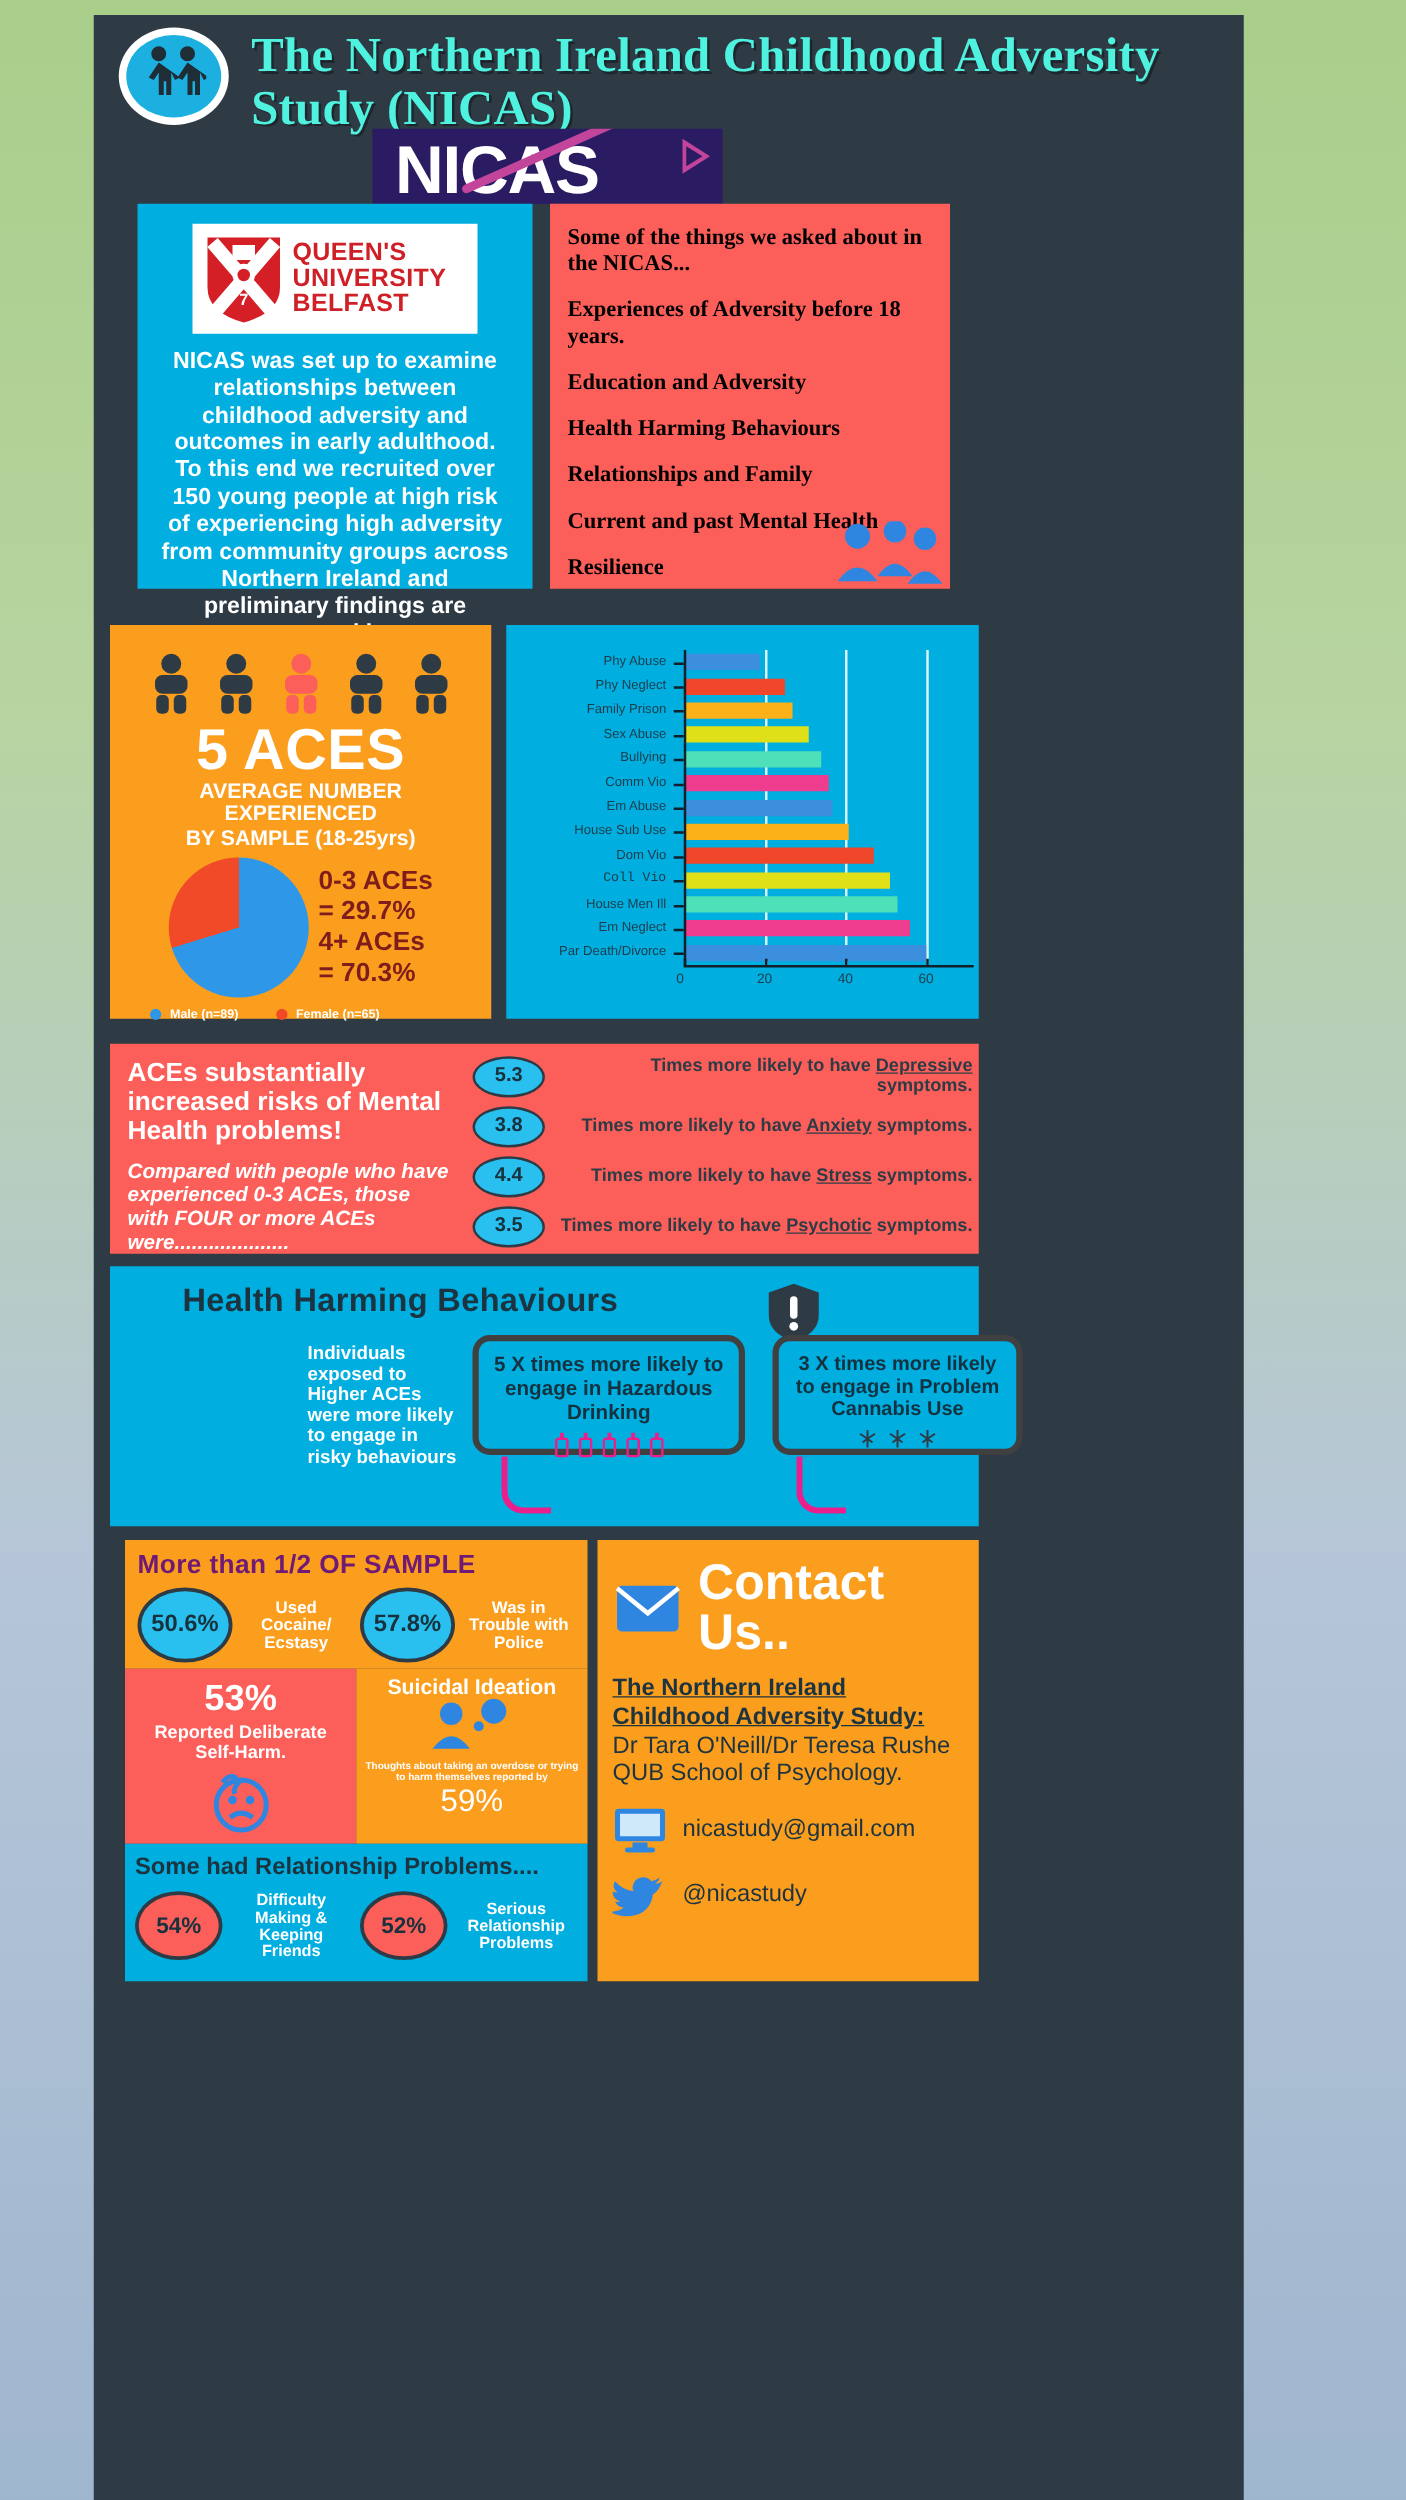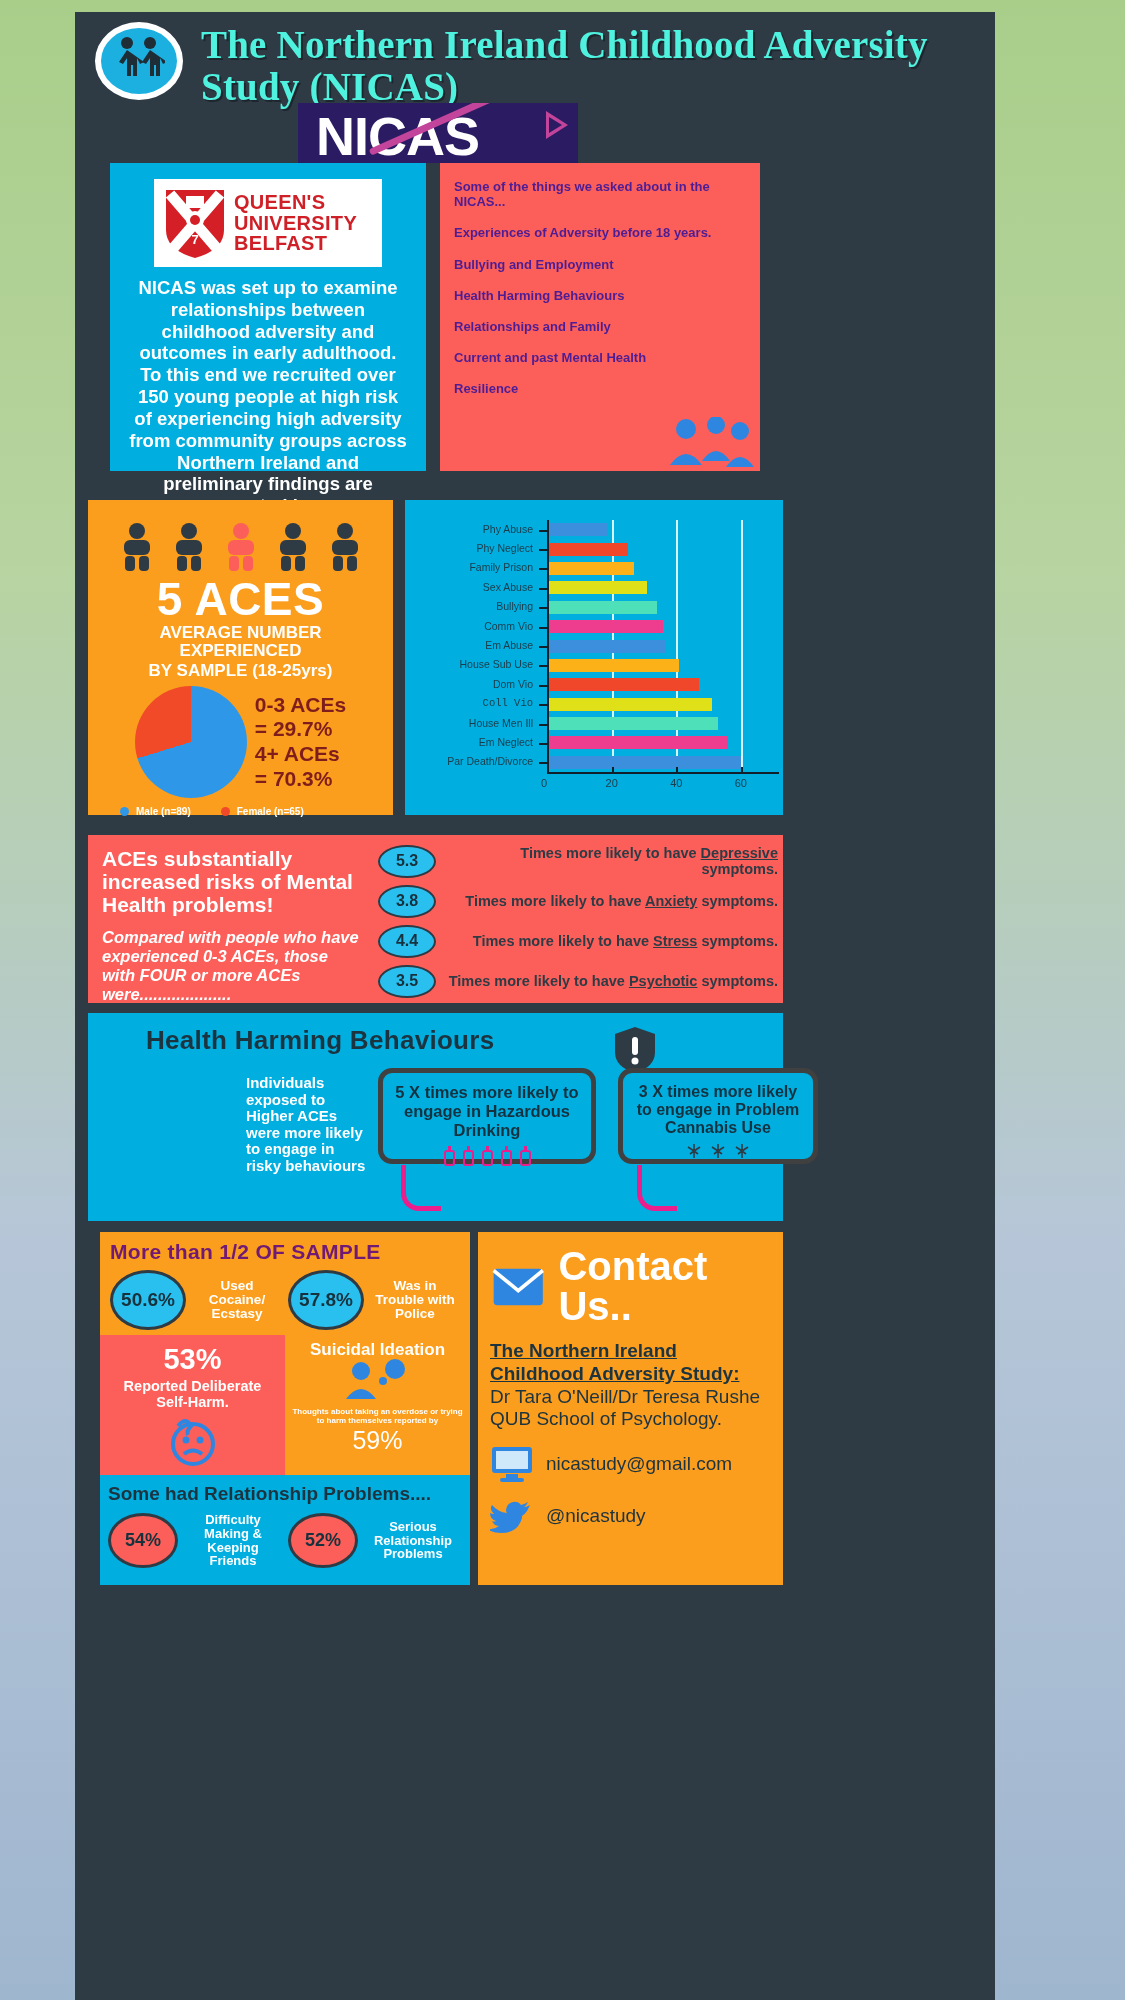--- a/index.html
+++ b/index.html
@@ -64,21 +64,21 @@
   .qub-crest{width:66px;height:74px;flex:0 0 auto;}
   .qub-words{color:#cf2027;font-weight:bold;font-size:20px;line-height:1.02;letter-spacing:.3px;}
   .qub-body{
     color:#ffffff;font-weight:bold;font-size:18.5px;line-height:1.18;text-align:center;padding:4px 6px 0;
   }
 
   .asked-panel{
     position:absolute;left:440px;top:163px;width:320px;height:308px;background:#fc5f5a;
     padding:16px 14px;overflow:hidden;
   }
-  .asked-panel p{color:#4c1d95;font-weight:bold;font-size:13px;line-height:1.17;margin-bottom:16px;}
+  .asked-panel p{color:#000000;font-weight:bold;font-size:18px;line-height:1.17;margin-bottom:16px;font-family:Liberation Serif, serif;}
   .people-icon{position:absolute;right:6px;bottom:2px;}
 
   
   .aces-panel{
     position:absolute;left:88px;top:500px;width:305px;height:315px;background:#fb9e1e;
     padding:14px 10px 6px;
   }
   .people-row{display:flex;justify-content:center;gap:16px;margin:8px 0 4px;}
   .aces-big{color:#fff;font-weight:bold;font-size:46px;text-align:center;letter-spacing:.5px;line-height:1;margin-top:4px;}
   .aces-sub{color:#fff;font-weight:bold;font-size:17px;text-align:center;line-height:1.06;margin-top:2px;}
@@ -209,21 +209,21 @@
         <div>UNIVERSITY</div>
         <div>BELFAST</div>
       </div>
     </div>
     <div class="qub-body">NICAS was set up to examine relationships between childhood adversity and outcomes in early adulthood. To this end we recruited over 150 young people at high risk of experiencing high adversity from community groups across Northern Ireland and preliminary findings are presented here.</div>
   </div>
 
   <div class="asked-panel">
     <p>Some of the things we asked about in the NICAS...</p>
     <p>Experiences of Adversity before 18 years.</p>
-    <p>Bullying and Employment</p>
+    <p>Education and Adversity</p>
     <p>Health Harming Behaviours</p>
     <p>Relationships and Family</p>
     <p>Current and past Mental Health</p>
     <p>Resilience</p>
     <svg class="people-icon" width="90" height="52" viewBox="0 0 90 52">
       <circle cx="22" cy="12" r="10" fill="#2f86e0"></circle>
         <path d="M6 48 q16 -22 32 0 z" fill="#2f86e0"></path>
       <circle cx="52" cy="8" r="9" fill="#2f86e0"></circle>
         <path d="M38 44 q14 -20 28 0 z" fill="#2f86e0"></path>
       <circle cx="76" cy="14" r="9" fill="#2f86e0"></circle>

